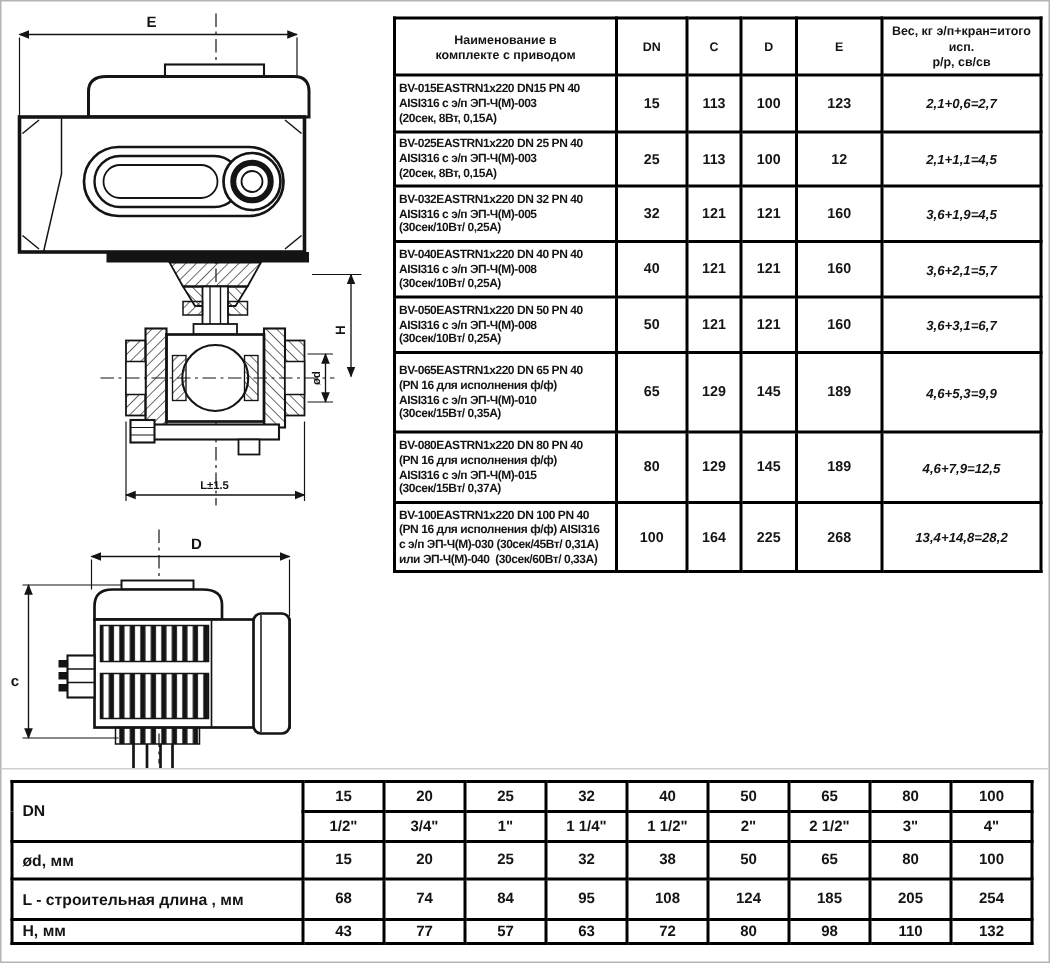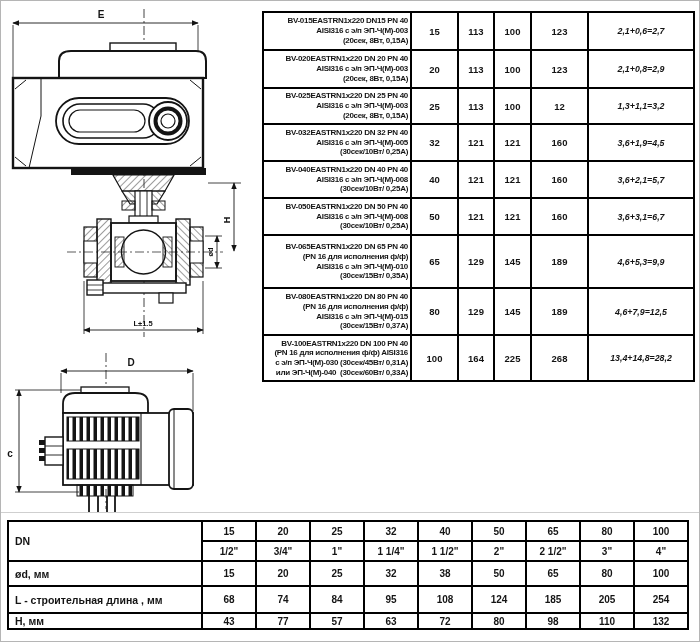--- a/index.html
+++ b/index.html
@@ -14,21 +14,21 @@
     border-collapse:collapse;table-layout:fixed;
   }
   .spec-table th,.spec-table td{
     border:2px solid #000;padding:1px 2px;font-weight:bold;
     text-align:center;vertical-align:middle;overflow:hidden;
   }
   .spec-table th{font-size:8.3px;line-height:1.25;white-space:pre-line;}
   .spec-table td{font-size:9.5px;}
   .spec-table td.name{
     font-size:8px;letter-spacing:-0.3px;line-height:1.22;
-    white-space:pre;text-align:right;
+    white-space:pre;text-align:left;
   }
   .spec-table td.wt{font-size:8.8px;font-style:italic;}
   
   .dim-table{
     position:absolute;left:6px;top:519px;width:681px;
     border-collapse:collapse;table-layout:fixed;
   }
   .dim-table td{
     border:2px solid #000;font-weight:bold;font-size:10px;
     text-align:center;vertical-align:middle;padding:1px 2px;overflow:hidden;
@@ -187,49 +187,50 @@
   <table class="spec-table">
     <colgroup>
       <col style="width:148px">
         <col style="width:47px">
         <col style="width:36px">
       <col style="width:37px">
         <col style="width:57px">
         <col style="width:106px">
     </colgroup>
     <tbody>
+        <tr style="height:38px">
+      <th>Наименование в
+комплекте с приводом</th>
+      <th>DN</th>
+      <th>C</th>
+      <th>D</th>
+      <th>E</th>
+      <th>Вес, кг э/п+кран=итого
+исп.
+р/р, св/св</th>
+    </tr>
     <tr style="height:38px">
       <td class="name">BV-015EASTRN1x220 DN15 PN 40
 AISI316 с э/п ЭП-Ч(М)-003
 (20сек, 8Вт, 0,15А)</td>
       <td>15</td>
       <td>113</td>
       <td>100</td>
       <td>123</td>
       <td class="wt">2,1+0,6=2,7</td>
     </tr>
-    <tr style="height:38px">
-      <td class="name">BV-020EASTRN1x220 DN 20 PN 40
-AISI316 с э/п ЭП-Ч(М)-003
-(20сек, 8Вт, 0,15А)</td>
-      <td>20</td>
-      <td>113</td>
-      <td>100</td>
-      <td>123</td>
-      <td class="wt">2,1+0,8=2,9</td>
-    </tr>
     <tr style="height:36px">
       <td class="name">BV-025EASTRN1x220 DN 25 PN 40
 AISI316 с э/п ЭП-Ч(М)-003
 (20сек, 8Вт, 0,15А)</td>
       <td>25</td>
       <td>113</td>
       <td>100</td>
       <td>12</td>
-      <td class="wt">1,3+1,1=3,2</td>
+      <td class="wt">2,1+1,1=4,5</td>
     </tr>
     <tr style="height:37px">
       <td class="name">BV-032EASTRN1x220 DN 32 PN 40
 AISI316 с э/п ЭП-Ч(М)-005
 (30сек/10Вт/ 0,25А)</td>
       <td>32</td>
       <td>121</td>
       <td>121</td>
       <td>160</td>
       <td class="wt">3,6+1,9=4,5</td>

